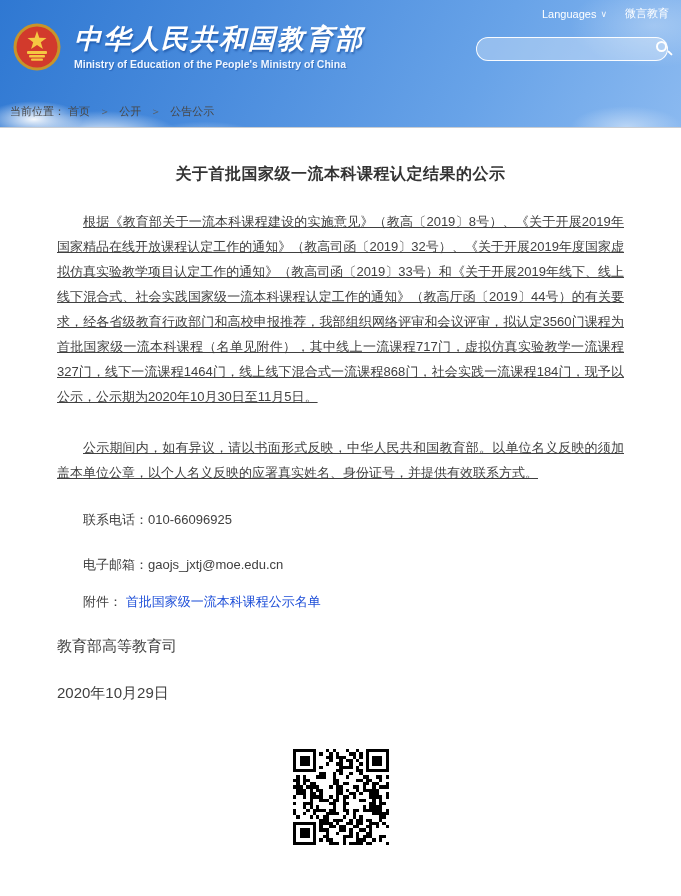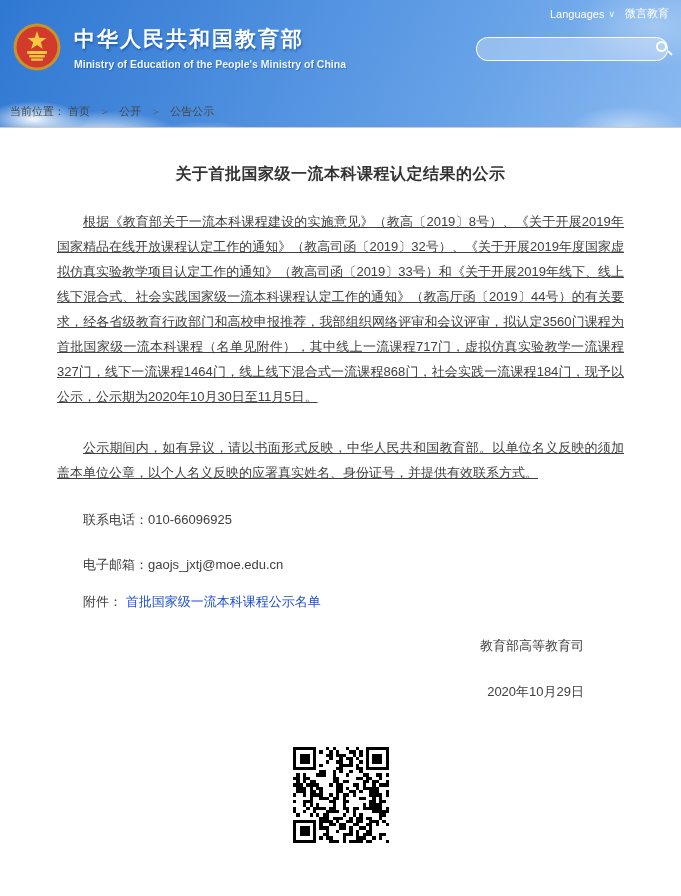--- a/index.html
+++ b/index.html
@@ -10,29 +10,29 @@
   .banner { position:relative; width:681px; height:128px;
     border-bottom:1px solid #c9cdd2;
     background:
       radial-gradient(70px 26px at 5% 94%, rgba(255,255,255,.95), rgba(255,255,255,0) 70%),
       radial-gradient(110px 34px at 15% 106%, rgba(255,255,255,.85), rgba(255,255,255,0) 70%),
       radial-gradient(90px 30px at 30% 112%, rgba(255,255,255,.55), rgba(255,255,255,0) 70%),
       radial-gradient(120px 60px at 96% 20%, rgba(255,255,255,.28), rgba(255,255,255,0) 70%),
       radial-gradient(80px 30px at 92% 100%, rgba(255,255,255,.45), rgba(255,255,255,0) 70%),
       linear-gradient(115deg, #2f78d2 0%, #4a8cdd 35%, #68a3e8 70%, #8ab9f0 100%);
   }
-  .topbar { position:absolute; top:6px; right:12px; display:flex; align-items:center; gap:10px;
+  .topbar { position:absolute; top:6px; right:12px; display:flex; align-items:center; gap:18px;
     color:#fff; font-size:11px;padding-left:28px; }
   .topbar a { color:#fff; text-decoration:none; cursor:pointer; display:flex; align-items:center; gap:4px; }
   .caret { font-size:9px; opacity:.9; }
   .brand { position:absolute; left:12px; top:22px; display:flex; align-items:center; }
   .emblem { width:50px; height:50px; flex:0 0 50px; }
   .brand-text { margin-left:12px; }
-  .brand-cn { color:#fff; font-size:21px; font-weight:bold; letter-spacing:2px;
-    text-shadow:1px 2px 2px rgba(10,60,140,.5); line-height:30px; }
+  .brand-cn { color:#fff; font-size:27px; font-weight:bold; letter-spacing:2px;
+    text-shadow:1px 2px 2px rgba(10,60,140,.5); line-height:30px;font-style:italic; }
   .brand-en { color:#eef5ff; font-size:10.5px; font-weight:bold; margin-top:4px;
     text-shadow:1px 1px 1px rgba(10,60,140,.4); }
   .search { position:absolute; right:13px; top:37px; width:192px; height:24px;
     border:1px solid rgba(255,255,255,.95); border-radius:12px;
     background:rgba(255,255,255,.30); display:flex; align-items:center; }
   .search input { flex:1; height:100%; border:none; outline:none; background:transparent;
     padding:0 10px; font-size:12px; color:#234; }
   .search-btn { width:26px; height:22px; border:none; background:transparent; cursor:pointer;
     position:relative; }
   .search-glass { position:absolute; left:4px; top:3px; width:11px; height:11px;
@@ -45,21 +45,21 @@
 
   
   .content { padding:0 57px; color:#404040;margin-top:12px; }
   .article-title { text-align:center; font-size:16px; font-weight:bold; color:#333;
     margin-top:36px; letter-spacing:.5px; }
   .para { font-size:13px; line-height:25px; text-align:justify; text-indent:2em; margin-top:26px;text-decoration:underline; }
   .para.first { margin-top:24px; }
   .info-line { font-size:13px; line-height:20px; text-indent:2em; margin-top:25px; }
   .attach-line { font-size:13px; text-indent:2em; margin-top:18px; }
   .attach-line a { color:#1d4ed8; text-decoration:none; cursor:pointer; }
-  .sig-block { text-align:right; font-size:13px; padding-right:40px; }
+  .sig-block { text-align:left; font-size:15px; padding-right:40px; }
   .sig-name { margin-top:26px; }
   .sig-date { margin-top:28px; }
 
   
   .qr-wrap { margin-top:46px; text-align:center; }
   .qr-box { display:inline-block; width:96px; height:96px; line-height:0; }
 </style>
 </head>
 <body>
 

